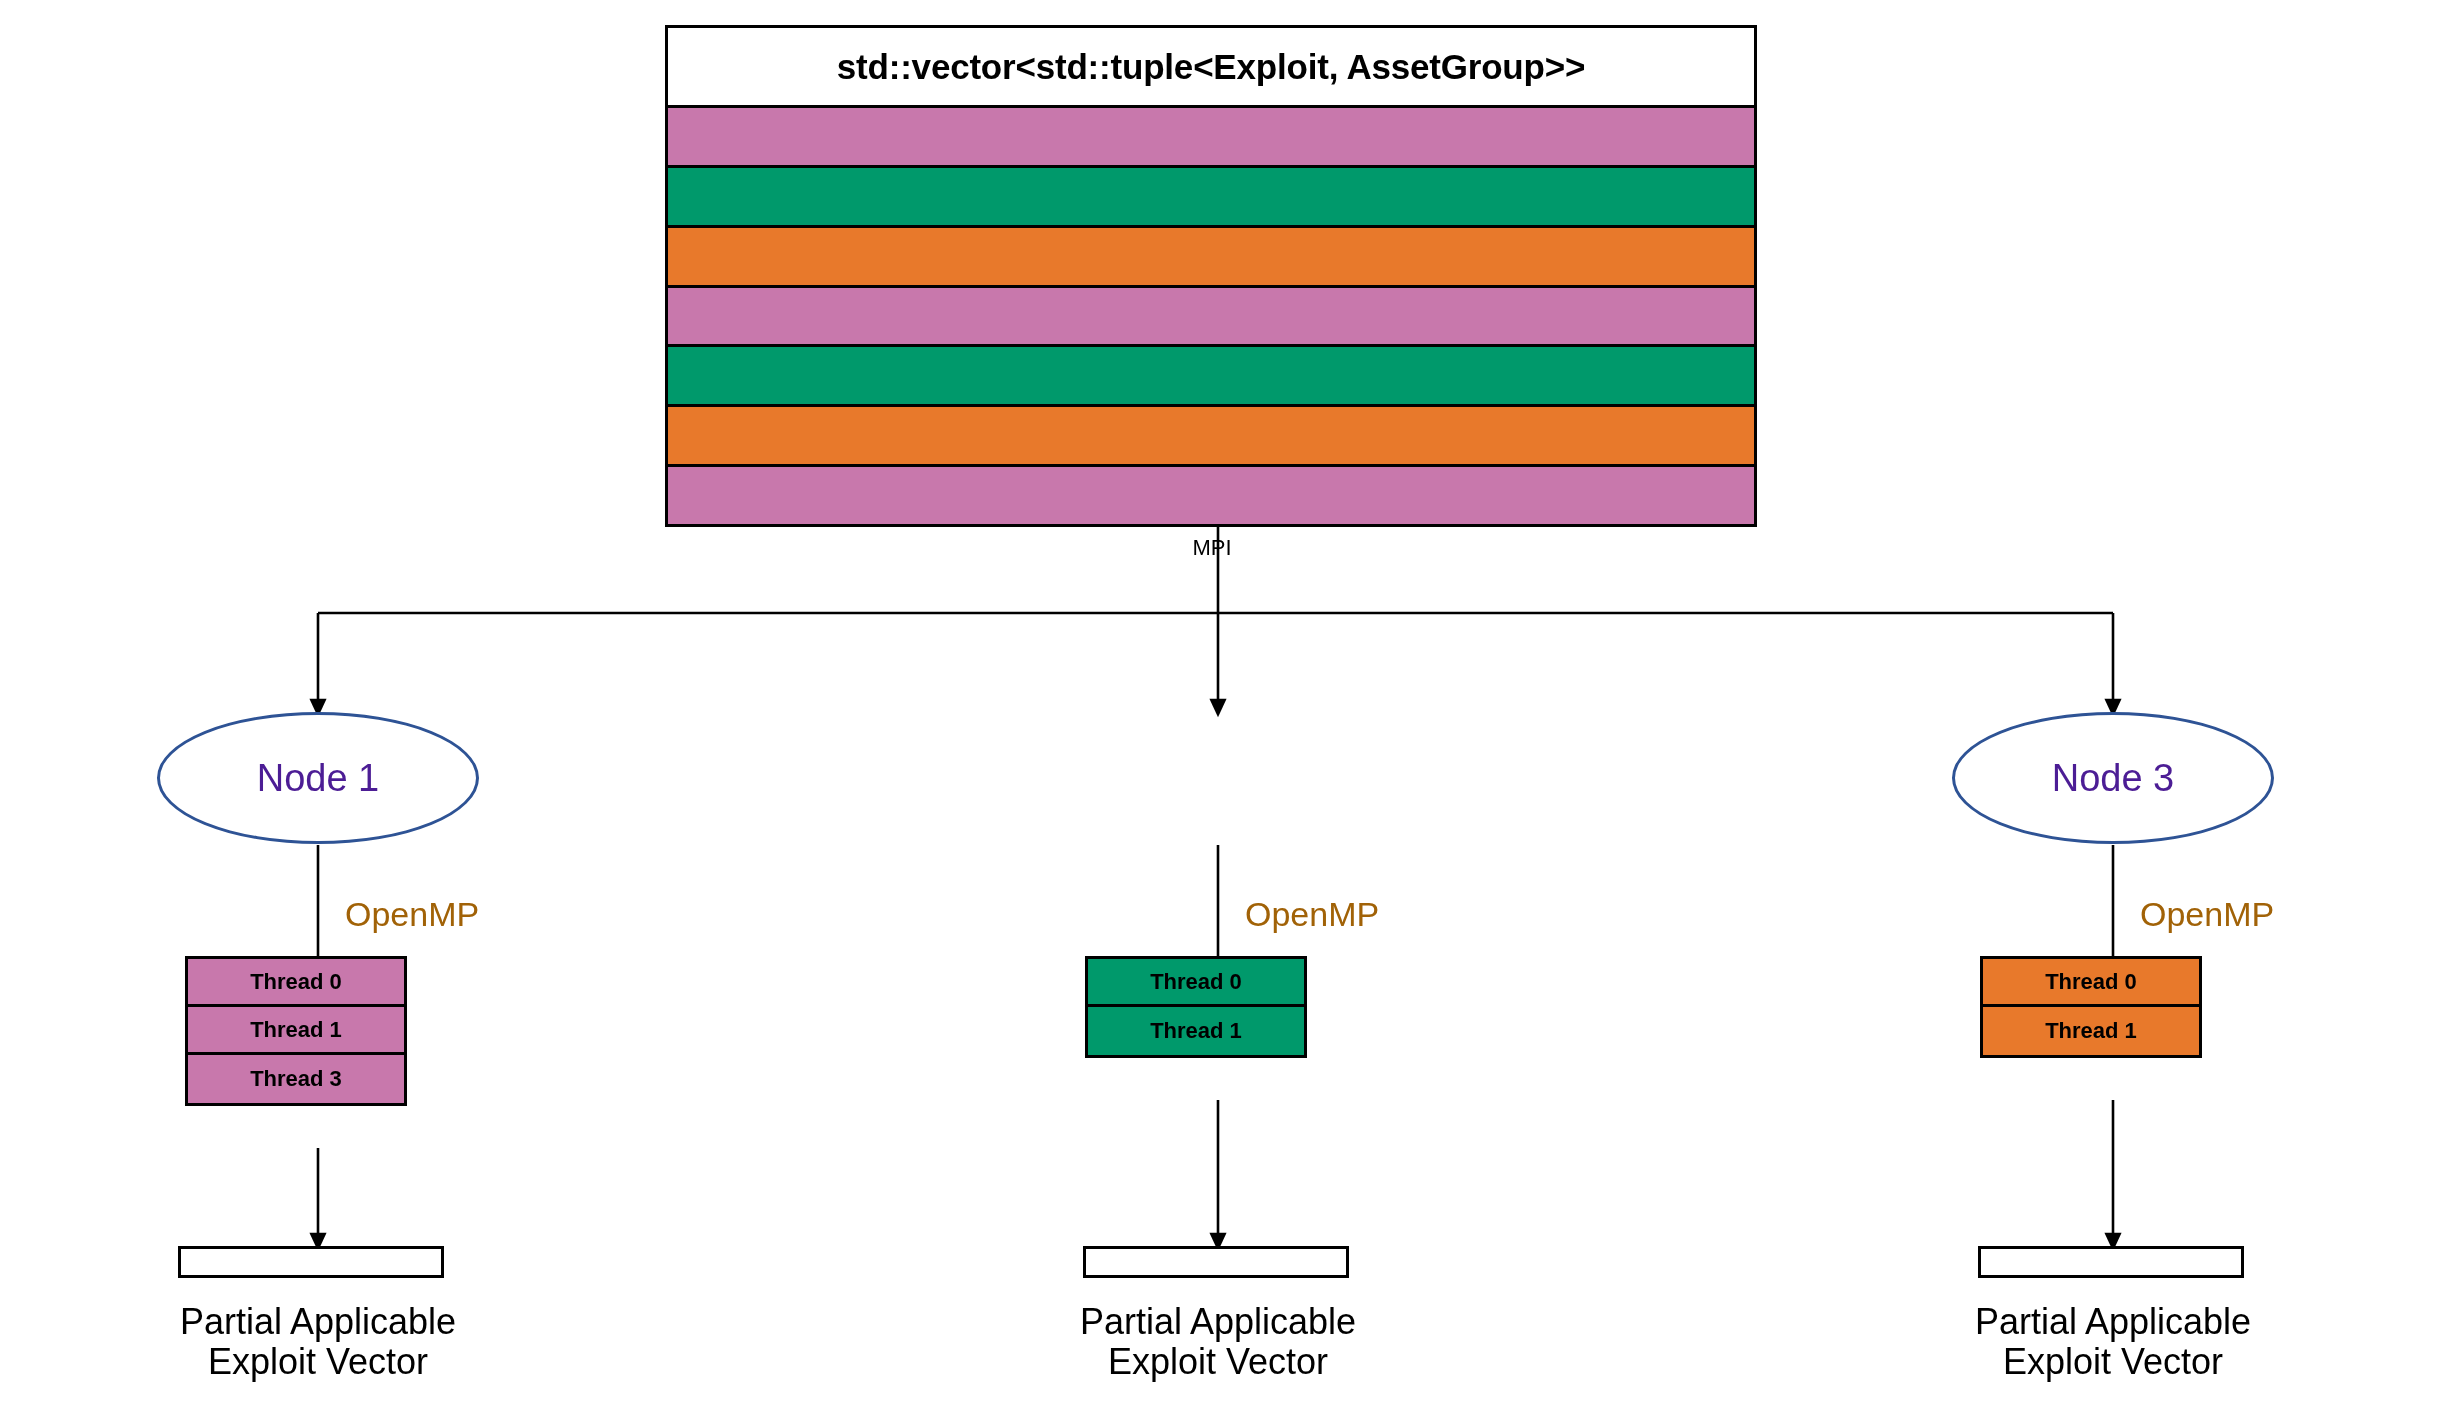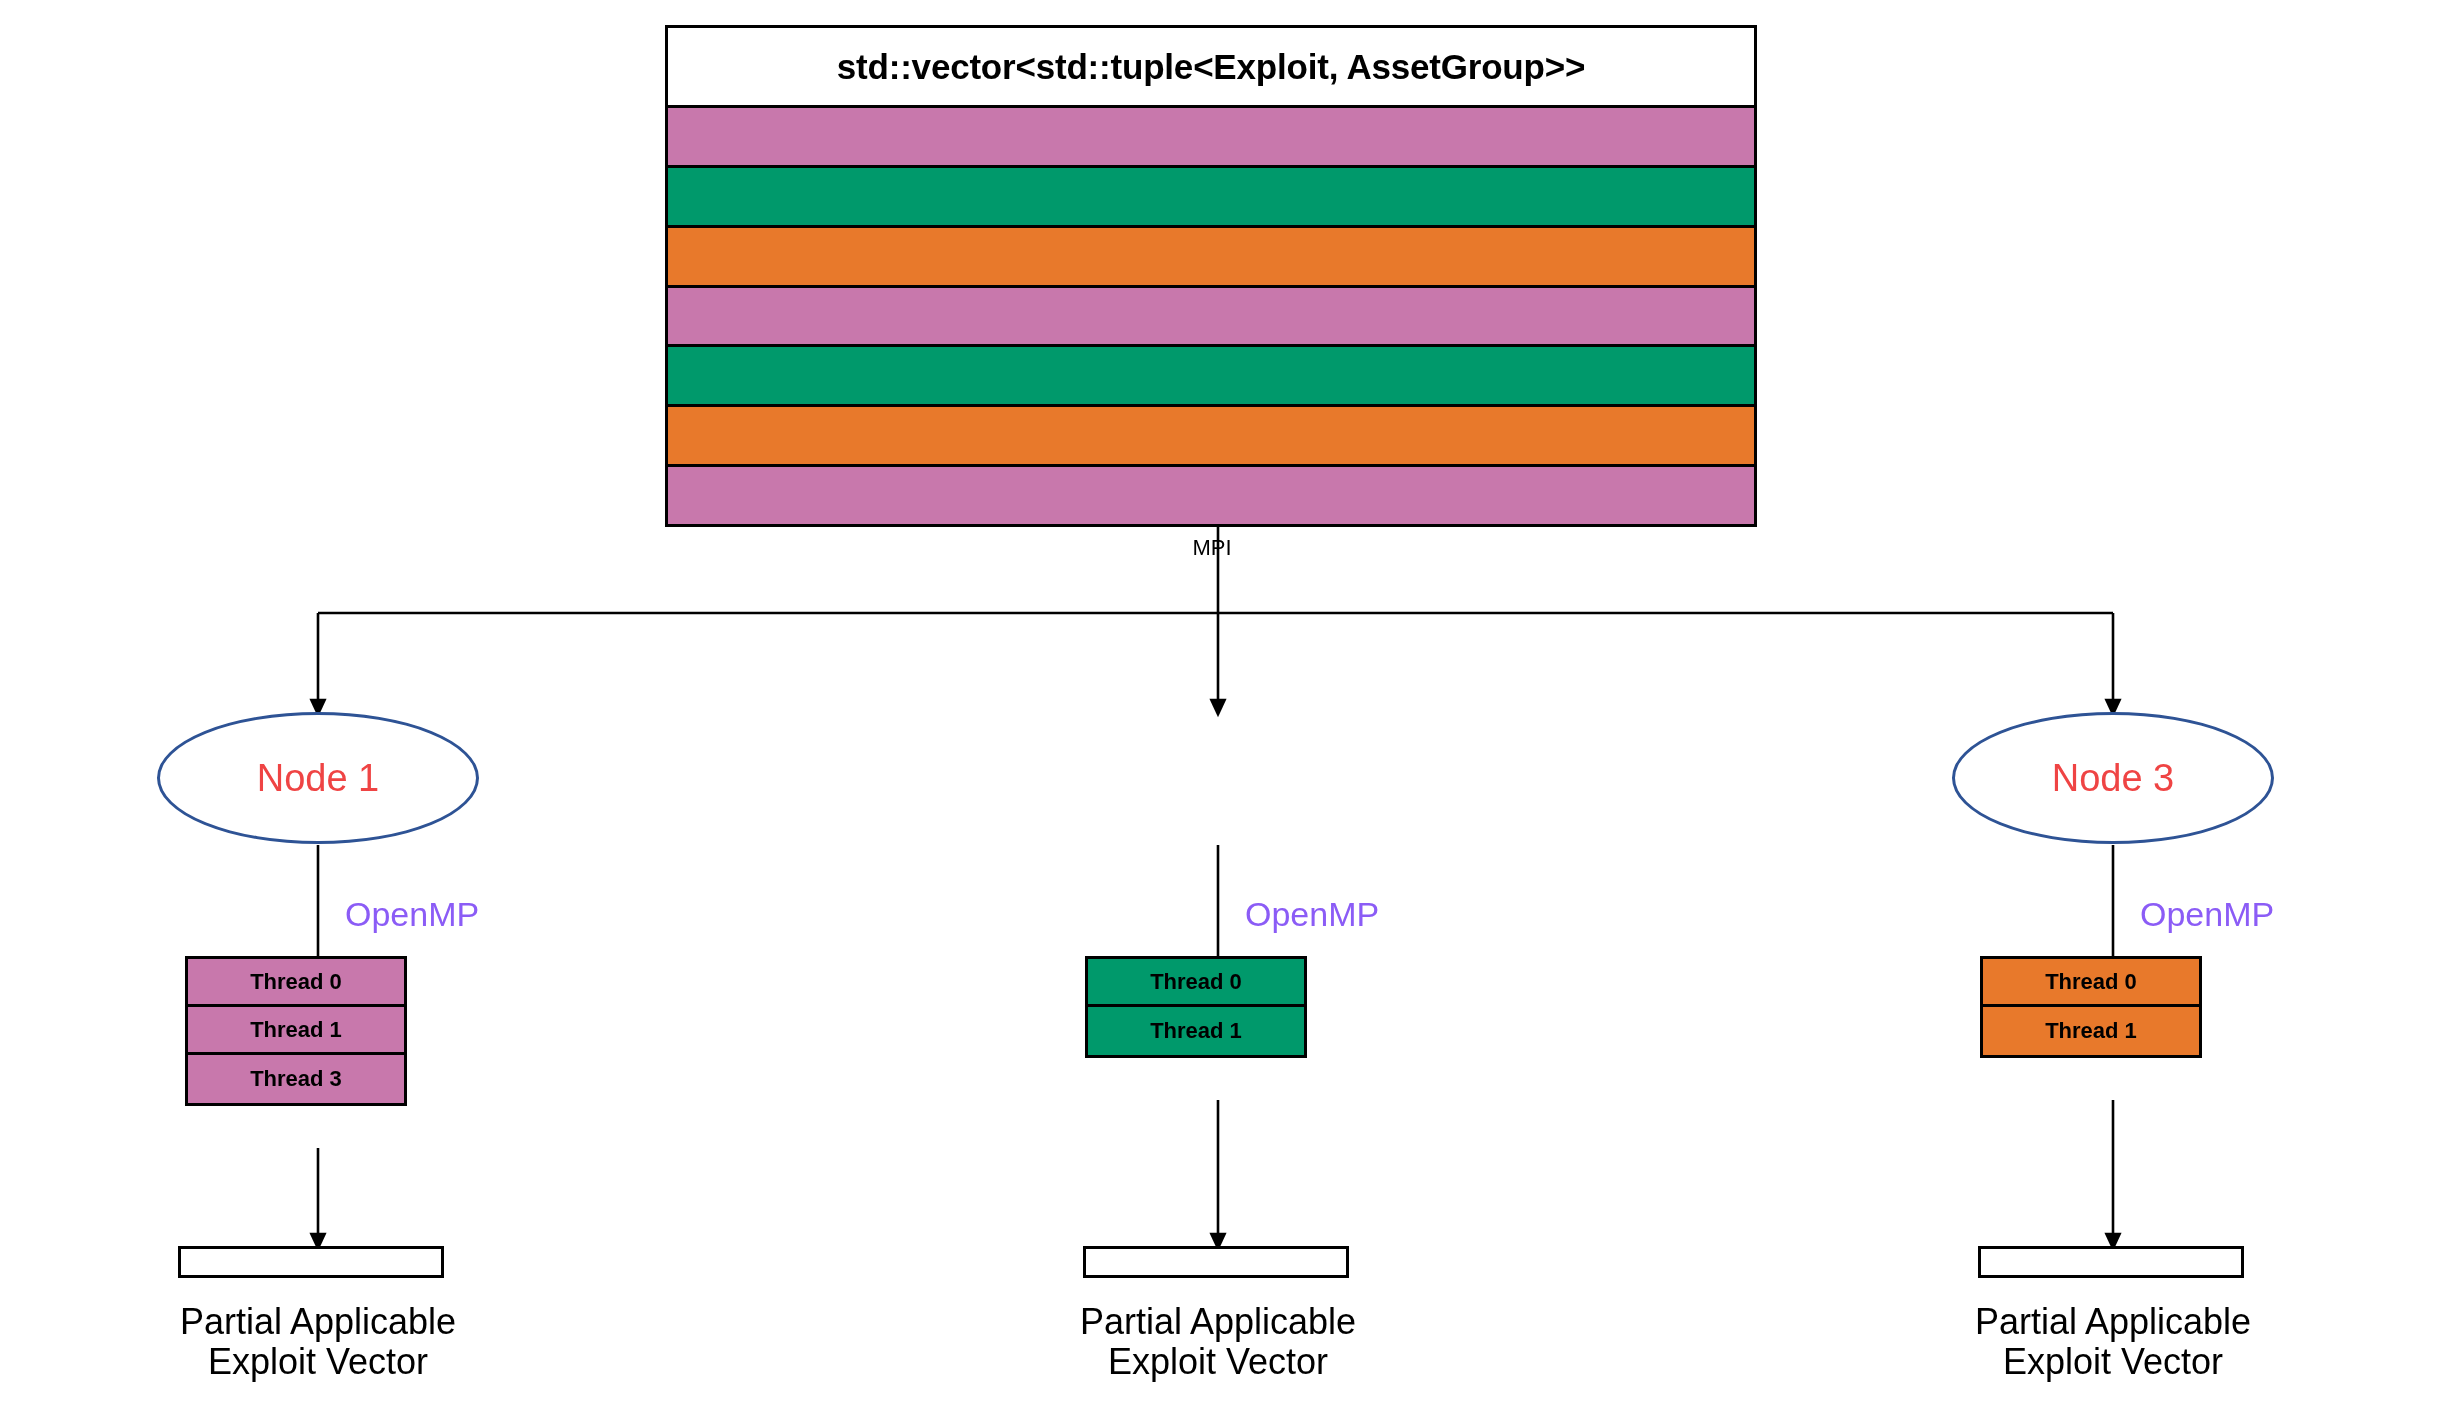--- a/index.html
+++ b/index.html
@@ -66,21 +66,21 @@
     top: 535px;
     width: 220px;
     text-align: center;
     font-size: 22px;
     color: #000000;
   }
   .openmp-label {
     position: absolute;
     top: 895px;
     font-size: 34px;
-    color: #8b5cf6;
+    color: #a16207;
     white-space: nowrap;
   }
 
   
   #wires {
     position: absolute;
     left: 0;
     top: 0;
     width: 2443px;
     height: 1411px;
@@ -94,21 +94,21 @@
     height: 132px;
     top: 712px;
     box-sizing: border-box;
     border: 3px solid #2E5395;
     border-radius: 50%;
     background: #ffffff;
     display: flex;
     align-items: center;
     justify-content: center;
     font-size: 38px;
-    color: #ef4444;
+    color: #4c1d95;
   }
 
   
   .thread-stack {
     position: absolute;
     top: 956px;
     width: 222px;
     box-sizing: border-box;
     border: 3px solid #000000;
     background: #ffffff;

